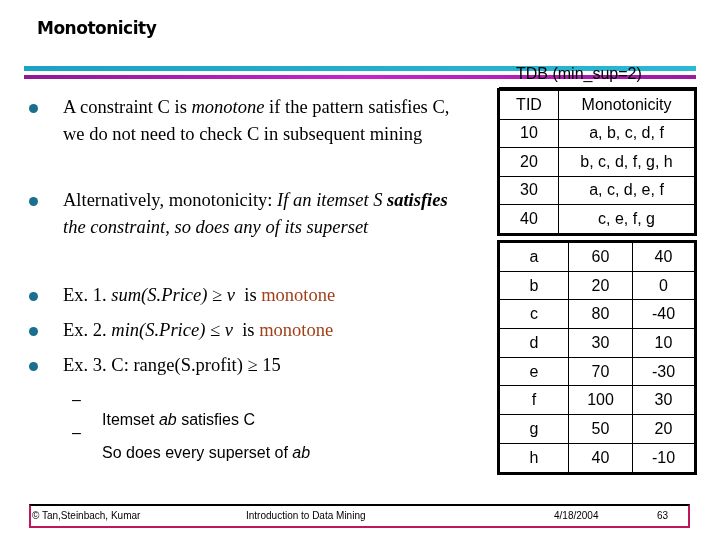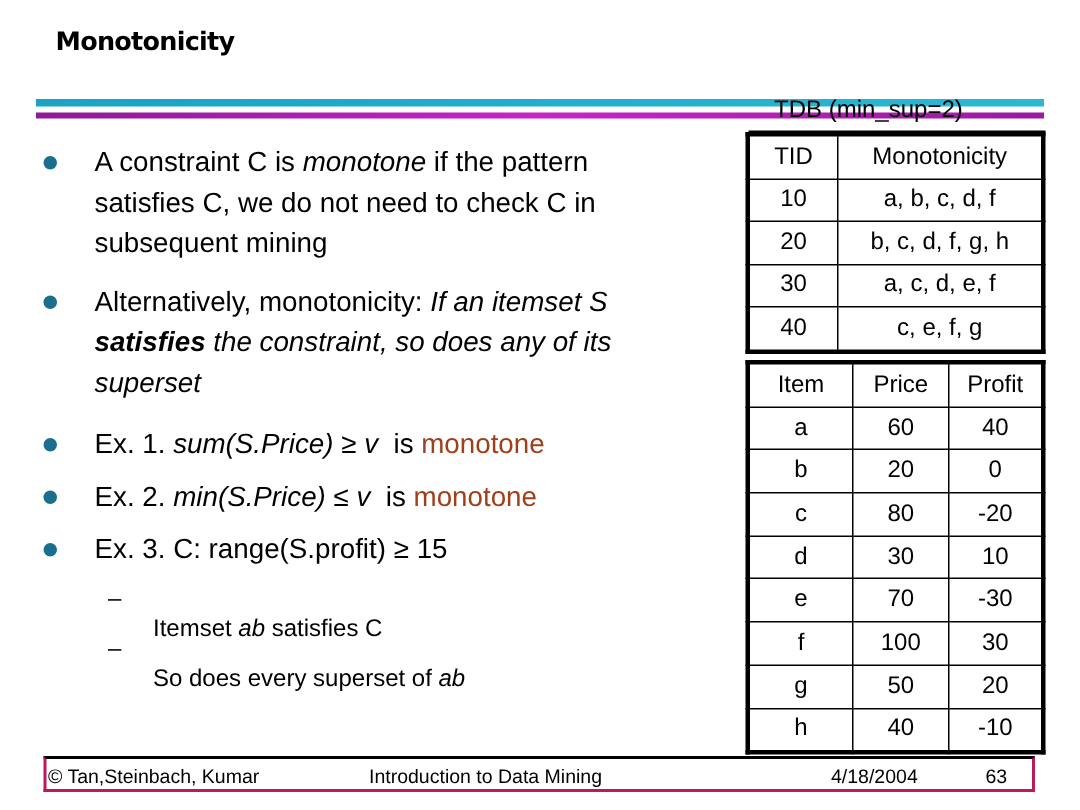--- a/index.html
+++ b/index.html
@@ -30,21 +30,21 @@
     }
     .bullets { position: absolute; left: 28px; top: 94px; width: 440px; }
     .bullet {
       position: absolute; left: 0; width: 430px;
       font-size: 18.5px; line-height: 27px;
     }
     .bullet .dot {
       position: absolute; left: 1px; top: 10px; width: 9px; height: 9px;
       border-radius: 50%; background: #1a6e8e;
     }
-    .bullet .txt { position: absolute; left: 35px; width: 390px; }
+    .bullet .txt { position: absolute; left: 35px; width: 390px; font-family: Liberation Serif, serif; }
     .sub {
       position: absolute; left: 44px; font-size: 16px; line-height: 20px;
     }
     .sub .dash { position: absolute; left: 0; top: 0; }
     .sub .txt { position: absolute; left: 30px; white-space: nowrap; margin-top: 20px; }
     .orange { color: #a0401a; }
     .it { font-style: italic; }
     .bi { font-style: italic; font-weight: bold; }
 
     table.grid {
@@ -56,21 +56,21 @@
     #tid-table td { height: 27.5px; }
     #tid-table td.c1 { width: 58px; margin-left: 44px; }
     #item-table { left: 497px; top: 240px; width: 200px; }
     #item-table td { height: 27.7px; }
     #item-table td.c1 { width: 68px; }
     #item-table td.c2 { width: 63px; }
 
     .footer {
       position: absolute; left: 29px; top: 504px; width: 657px; height: 20px;
       border: 2px solid #be185d; border-top: 2px solid #000;
-      font-family: "Liberation Sans", sans-serif; font-size: 13px;
+      font-family: "Liberation Sans", sans-serif; font-size: 10px;
     }
     .footer span { position: absolute; top: 4px; white-space: nowrap; }
     .f-copy { left: 1px; }
     .f-course { left: 215px; }
     .f-date { left: 523px; }
     .f-page { left: 626px; }
   </style>
 </head>
 <body>
 
@@ -132,39 +132,34 @@
   </tr>
   <tr>
     <td class="c1">40</td>
     <td>c, e, f, g</td>
   </tr>
 </tbody>
   </table>
 
 <table id="item-table" class="grid">
   <tbody>
-      <tr>
-    <td class="c1">Item</td>
-    <td class="c2">Price</td>
-    <td>Profit</td>
-  </tr>
   <tr>
     <td class="c1">a</td>
     <td class="c2">60</td>
     <td>40</td>
   </tr>
   <tr>
     <td class="c1">b</td>
     <td class="c2">20</td>
     <td>0</td>
   </tr>
   <tr>
     <td class="c1">c</td>
     <td class="c2">80</td>
-    <td>-20</td>
+    <td>-40</td>
   </tr>
   <tr>
     <td class="c1">d</td>
     <td class="c2">30</td>
     <td>10</td>
   </tr>
   <tr>
     <td class="c1">e</td>
     <td class="c2">70</td>
     <td>-30</td>

